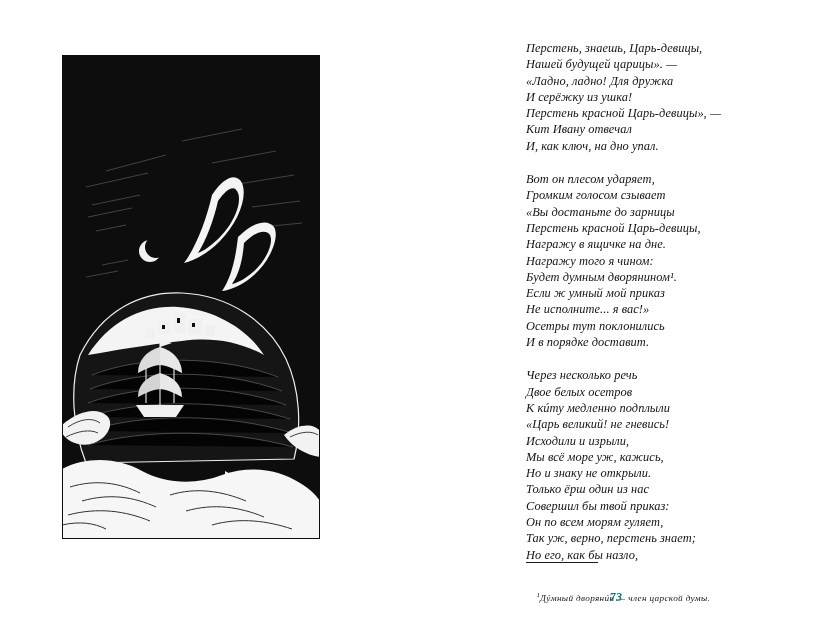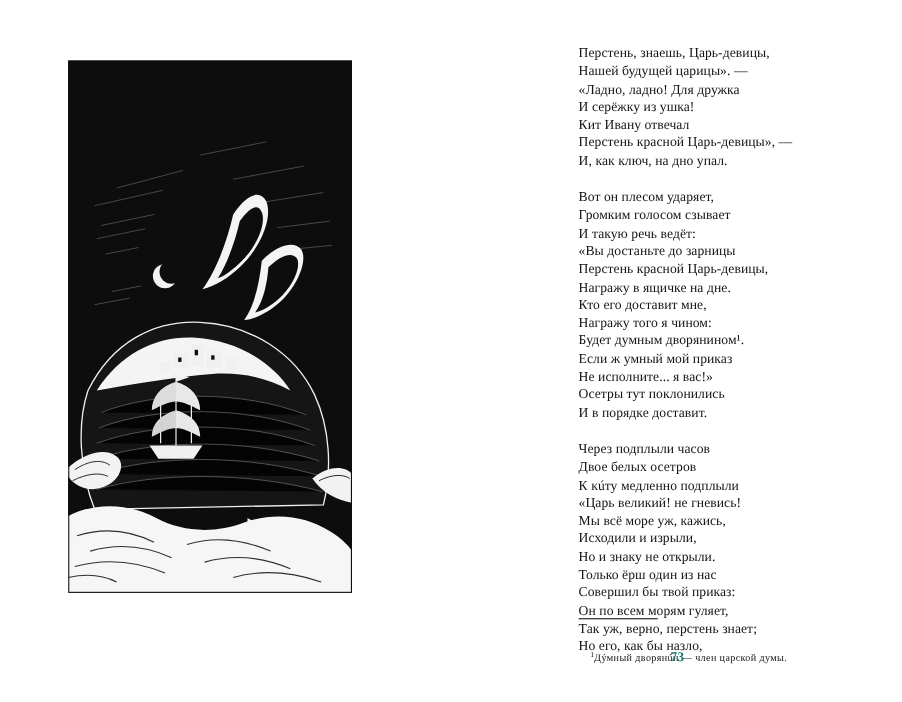--- a/index.html
+++ b/index.html
@@ -7,20 +7,21 @@
     padding: 0;
     background: #ffffff;
   }
   .page {
     position: relative;
     width: 820px;
     height: 638px;
     background: #ffffff;
     overflow: hidden;
     font-family: "Liberation Serif", serif;
+    font-style: italic;
   }
 
   
   .illus-wrap {
     position: absolute;
     left: 62px;
     top: 55px;
     width: 258px;
     height: 484px;
     background: #0d0d0d;
@@ -210,48 +211,46 @@
     </svg>
   </div>
 
   <div class="text-col">
 
     <div class="stanza">
       <div class="line">Перстень, знаешь, Царь-девицы,</div>
       <div class="line">Нашей будущей царицы». —</div>
       <div class="line">«Ладно, ладно! Для дружка</div>
       <div class="line">И серёжку из ушка!</div>
+      <div class="line">Перстень красной Царь-девицы», —</div>
       <div class="line">Кит Ивану отвечал</div>
-      <div class="line">Перстень красной Царь-девицы», —</div>
       <div class="line">И, как ключ, на дно упал.</div>
     </div>
 
     <div class="stanza">
       <div class="line">Вот он плесом ударяет,</div>
       <div class="line">Громким голосом сзывает</div>
-      <div class="line">И такую речь ведёт:</div>
       <div class="line">«Вы достаньте до зарницы</div>
       <div class="line">Перстень красной Царь-девицы,</div>
       <div class="line">Награжу в ящичке на дне.</div>
-      <div class="line">Кто его доставит мне,</div>
       <div class="line">Награжу того я чином:</div>
       <div class="line">Будет думным дворянином¹.</div>
       <div class="line">Если ж умный мой приказ</div>
       <div class="line">Не исполните... я вас!»</div>
       <div class="line">Осетры тут поклонились</div>
       <div class="line">И в порядке доставит.</div>
     </div>
 
     <div class="stanza">
-      <div class="line">Через подплыли часов</div>
+      <div class="line">Через несколько речь</div>
       <div class="line">Двое белых осетров</div>
       <div class="line">К кúту медленно подплыли</div>
       <div class="line">«Царь великий! не гневись!</div>
+      <div class="line">Исходили и изрыли,</div>
       <div class="line">Мы всё море уж, кажись,</div>
-      <div class="line">Исходили и изрыли,</div>
       <div class="line">Но и знаку не открыли.</div>
       <div class="line">Только ёрш один из нас</div>
       <div class="line">Совершил бы твой приказ:</div>
       <div class="line">Он по всем морям гуляет,</div>
       <div class="line">Так уж, верно, перстень знает;</div>
       <div class="line">Но его, как бы назло,</div>
 
     </div>
 
   </div>

